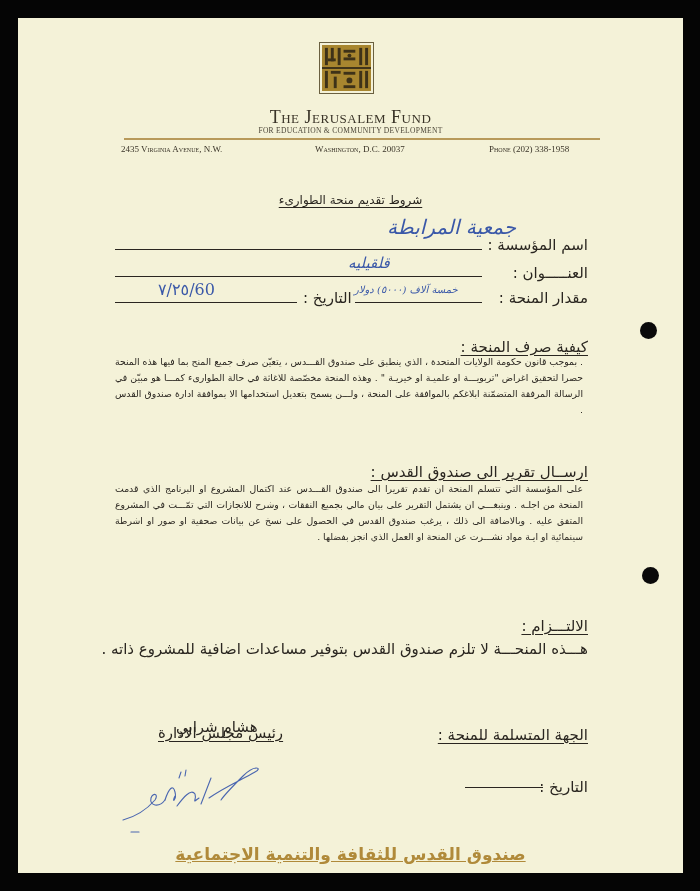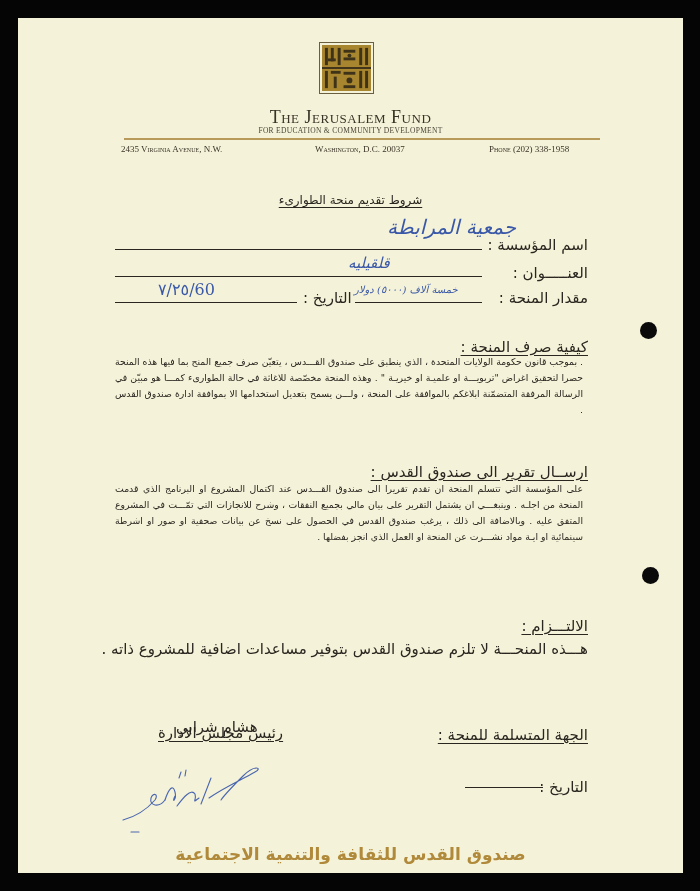--- a/index.html
+++ b/index.html
@@ -12,21 +12,21 @@
   .fund-title { left:0; width:665px; top:89px; text-align:center; font-family:"Liberation Serif", serif; font-size:18px; color:#3a3428; font-variant:small-caps; letter-spacing:0.5px; }
   .fund-sub { left:0; width:665px; top:108px; text-align:center; font-family:"Liberation Serif", serif; font-size:7.5px; color:#4a4436; letter-spacing:0.3px; }
   .rule-gold { left:106px; top:120px; width:476px; height:2px; background:#b89a5a; }
   .addr { top:126px; font-family:"Liberation Serif", serif; font-size:9px; color:#3a3428; font-variant:small-caps; }
   .ar { direction:rtl; font-family:"DejaVu Sans", sans-serif; color:#2a2620; font-size:15px; }
   .ul { text-decoration:underline; text-underline-offset:3px; }
   .hw { font-family:"DejaVu Serif", serif; color:#3a58a8; font-style:italic; }
   .line { position:absolute; height:1px; background:#2a2620; }
   .para { direction:rtl; text-align:justify; text-align-last:right; font-size:9.3px; line-height:16px; color:#2a2620; }
   .hole { position:absolute; width:17px; height:17px; background:#0a0a0a; border-radius:50%; }
-  .footer-ar { left:0; width:665px; top:826px; text-align:center; font-family:"DejaVu Sans", sans-serif; font-size:17px; color:#b08a3a; font-weight:bold; letter-spacing:-0.5px; }
+  .footer-ar { left:0; width:665px; top:826px; text-align:center; font-family:"DejaVu Sans", sans-serif; font-size:17px; color:#b08a3a; font-weight:bold; letter-spacing:-0.5px;text-decoration:underline; }
   .sig svg { display:block; }
 </style>
 </head>
 <body>
 
 <div class="paper">
 
   <div class="abs logo-frame">
     <div class="logo-inner">
       <svg viewBox="0 0 50 48" preserveAspectRatio="none">

